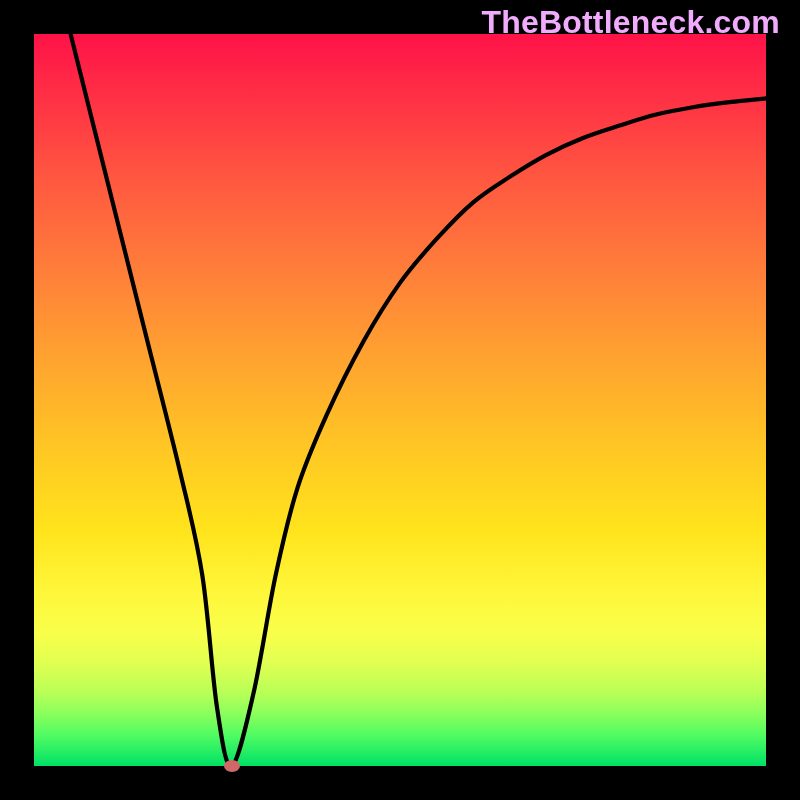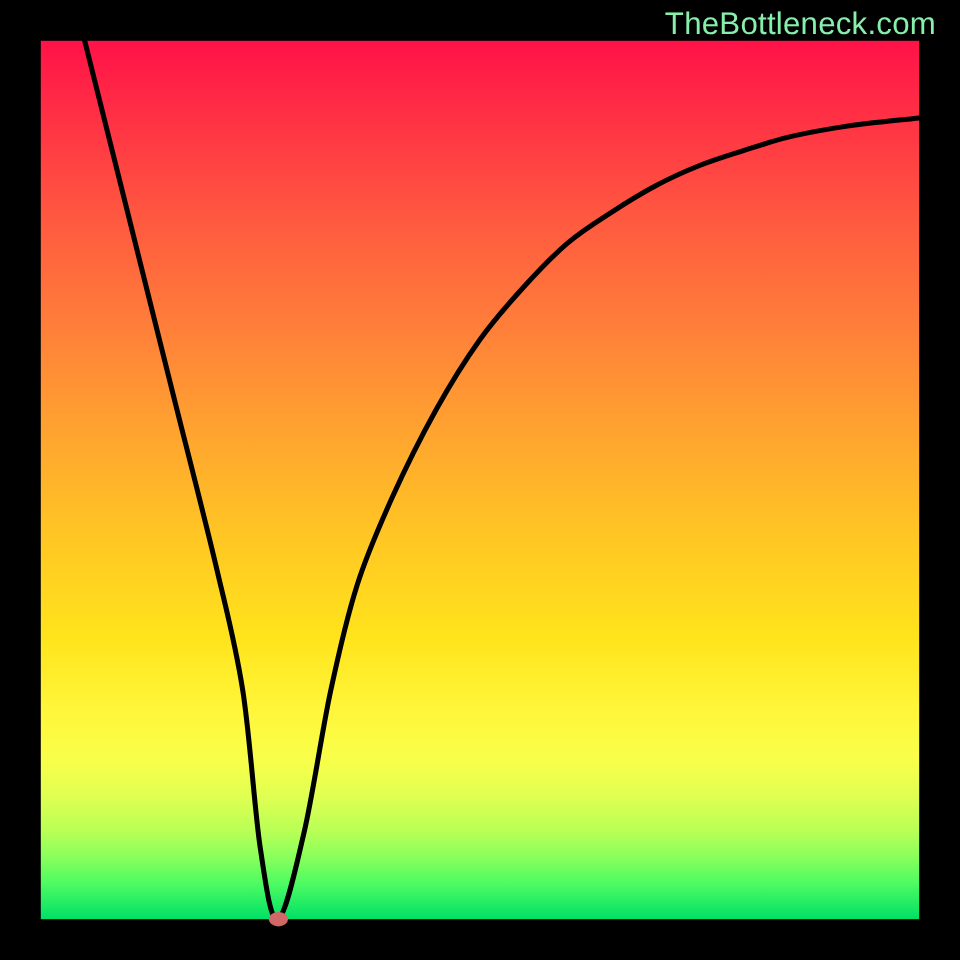--- a/index.html
+++ b/index.html
@@ -14,23 +14,23 @@
   .frame {
     position: relative;
     width: 800px;
     height: 800px;
     background: #000000;
   }
   .watermark {
     position: absolute;
     top: 4px;
     right: 20px;
-    font-size: 26px;
-    font-weight: 400;
-    color: #86efac;
+    font-size: 32px;
+    font-weight: 700;
+    color: #f0abfc;
     letter-spacing: 0.2px;
     z-index: 5;
   }
   .plot-area {
     position: absolute;
     left: 34px;
     top: 34px;
     width: 732px;
     height: 732px;
     background: linear-gradient(to bottom,

